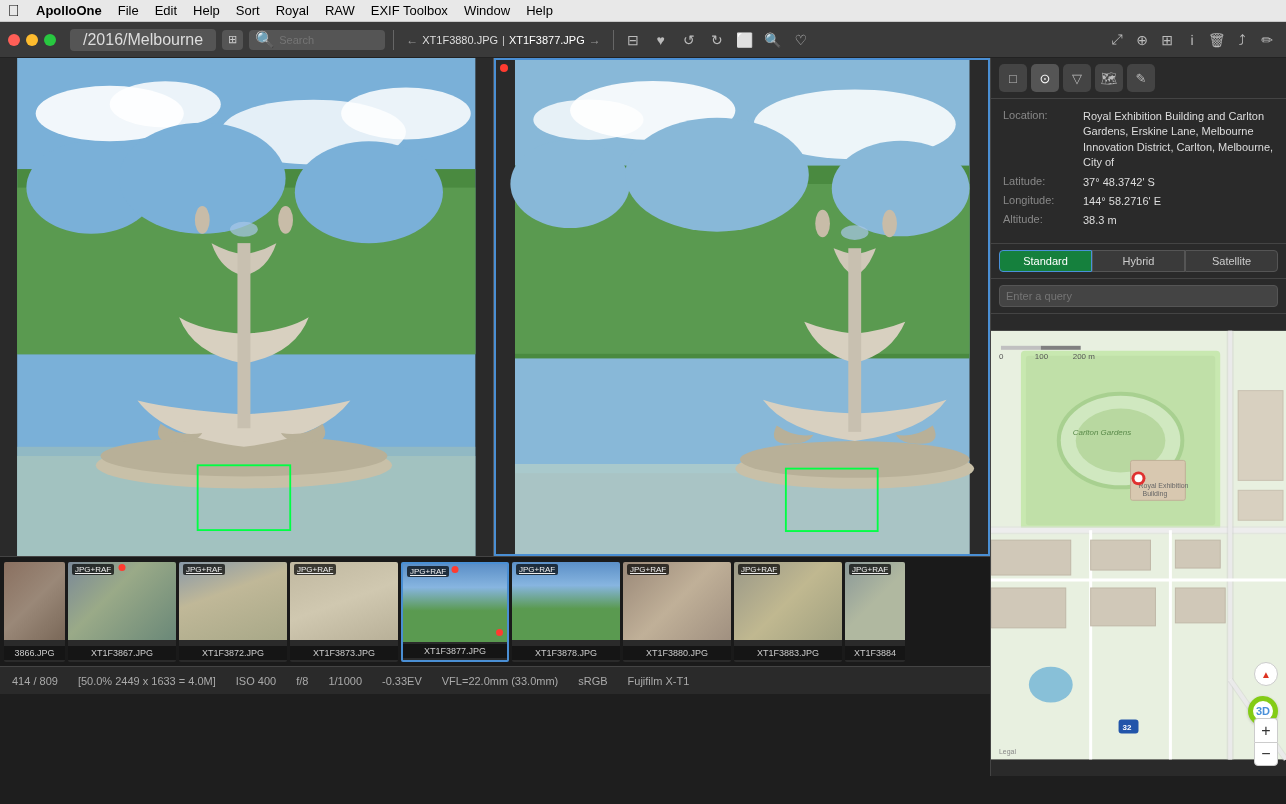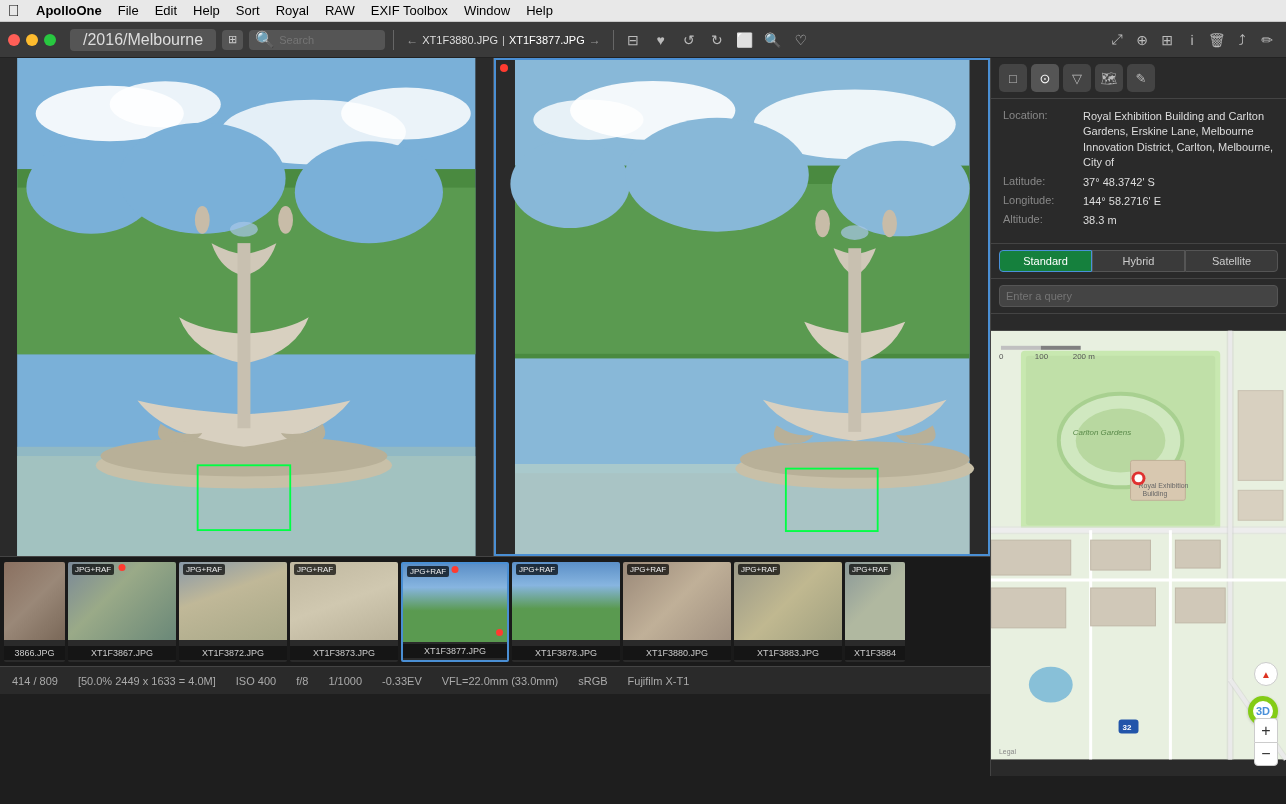--- a/index.html
+++ b/index.html
@@ -340,20 +340,21 @@
 
     .thumb-badge {
       position: absolute;
       top: 2px;
       left: 4px;
       background: rgba(0,0,0,0.7);
       color: #eee;
       font-size: 8px;
       padding: 1px 3px;
       border-radius: 2px;
+      text-decoration: underline;
     }
 
     .thumb-red-dot {
       position: absolute;
       top: 2px;
       left: 50%;
       transform: translateX(-50%);
       width: 7px;
       height: 7px;
       background: #ff3b30;

